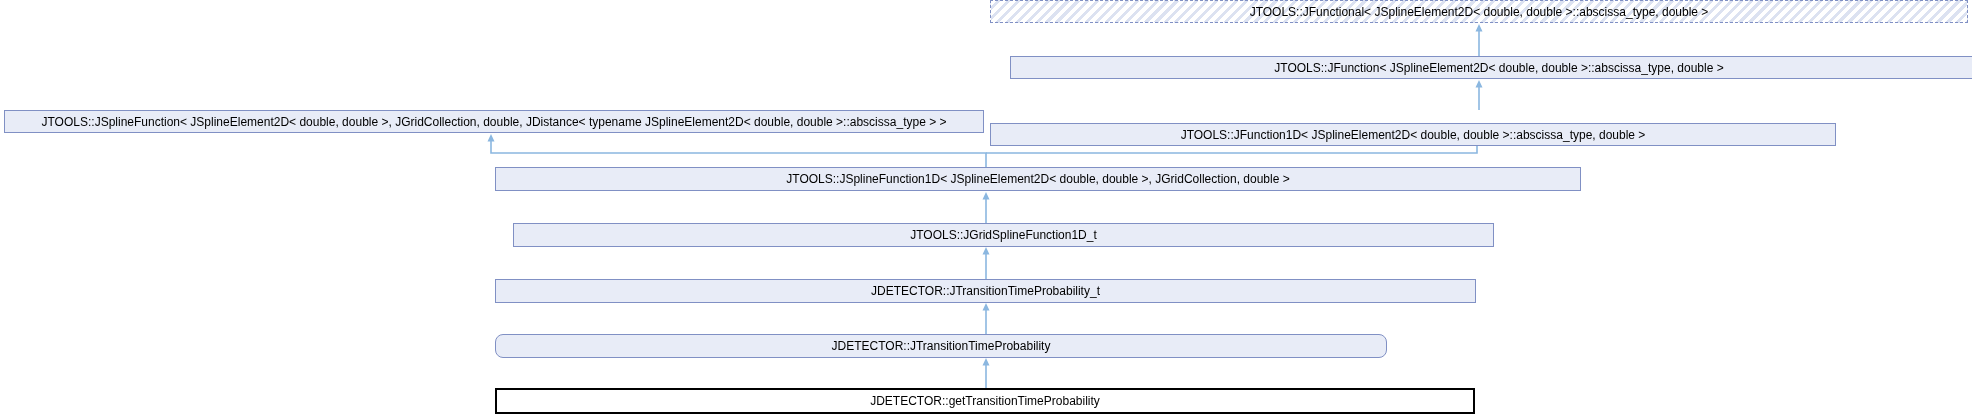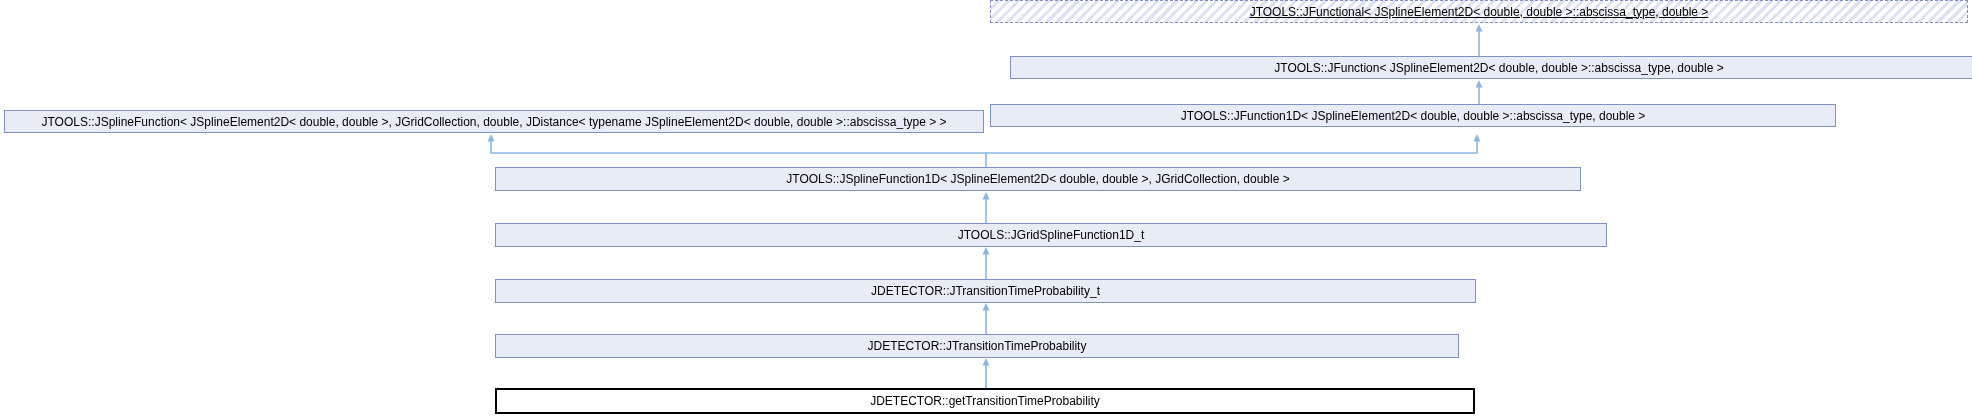--- a/index.html
+++ b/index.html
@@ -103,31 +103,31 @@
     <g>
       <path class="arrow-line" d="M986,334 L986,309"></path>
       <polygon class="arrow-head" points="986,303 982.5,310.5 989.5,310.5"></polygon>
     </g>
     <g>
       <path class="arrow-line" d="M986,388 L986,364"></path>
       <polygon class="arrow-head" points="986,358 982.5,365.5 989.5,365.5"></polygon>
     </g>
   </svg>
 
-  <div class="node hatched" style="left:990px; top:0px; width:978px; height:23px;text-decoration:underline;">JTOOLS::JFunctional&lt; JSplineElement2D&lt; double, double &gt;::abscissa_type, double &gt;</div>
+  <div class="node hatched" style="left:990px; top:0px; width:978px; height:23px;">JTOOLS::JFunctional&lt; JSplineElement2D&lt; double, double &gt;::abscissa_type, double &gt;</div>
 
   <div class="node" style="left:990px; top:56px; width:978px; height:23px;margin-left:20px;">JTOOLS::JFunction&lt; JSplineElement2D&lt; double, double &gt;::abscissa_type, double &gt;</div>
 
   <div class="node" style="left:4px; top:110px; width:980px; height:23px;">JTOOLS::JSplineFunction&lt; JSplineElement2D&lt; double, double &gt;, JGridCollection, double, JDistance&lt; typename JSplineElement2D&lt; double, double &gt;::abscissa_type &gt; &gt;</div>
 
-  <div class="node" style="left:990px; top:104px; width:846px; height:23px;">JTOOLS::JFunction1D&lt; JSplineElement2D&lt; double, double &gt;::abscissa_type, double &gt;</div>
+  <div class="node" style="left:990px; top:123px; width:846px; height:23px;">JTOOLS::JFunction1D&lt; JSplineElement2D&lt; double, double &gt;::abscissa_type, double &gt;</div>
 
   <div class="node" style="left:495px; top:167px; width:1086px; height:24px;">JTOOLS::JSplineFunction1D&lt; JSplineElement2D&lt; double, double &gt;, JGridCollection, double &gt;</div>
 
-  <div class="node" style="left:495px; top:223px; width:1112px; height:24px;">JTOOLS::JGridSplineFunction1D_t</div>
+  <div class="node" style="left:513px; top:223px; width:981px; height:24px;">JTOOLS::JGridSplineFunction1D_t</div>
 
   <div class="node" style="left:495px; top:279px; width:981px; height:24px;">JDETECTOR::JTransitionTimeProbability_t</div>
 
-  <div class="node" style="left:495px; top:334px; width:964px; height:24px;">JDETECTOR::JTransitionTimeProbability</div>
+  <div class="node" style="left:495px; top:334px; width:892px; height:24px;border-radius:8px;">JDETECTOR::JTransitionTimeProbability</div>
 
   <div class="node focus" style="left:495px; top:388px; width:980px; height:26px;">JDETECTOR::getTransitionTimeProbability</div>
 
 </div>
 
 </body></html>

